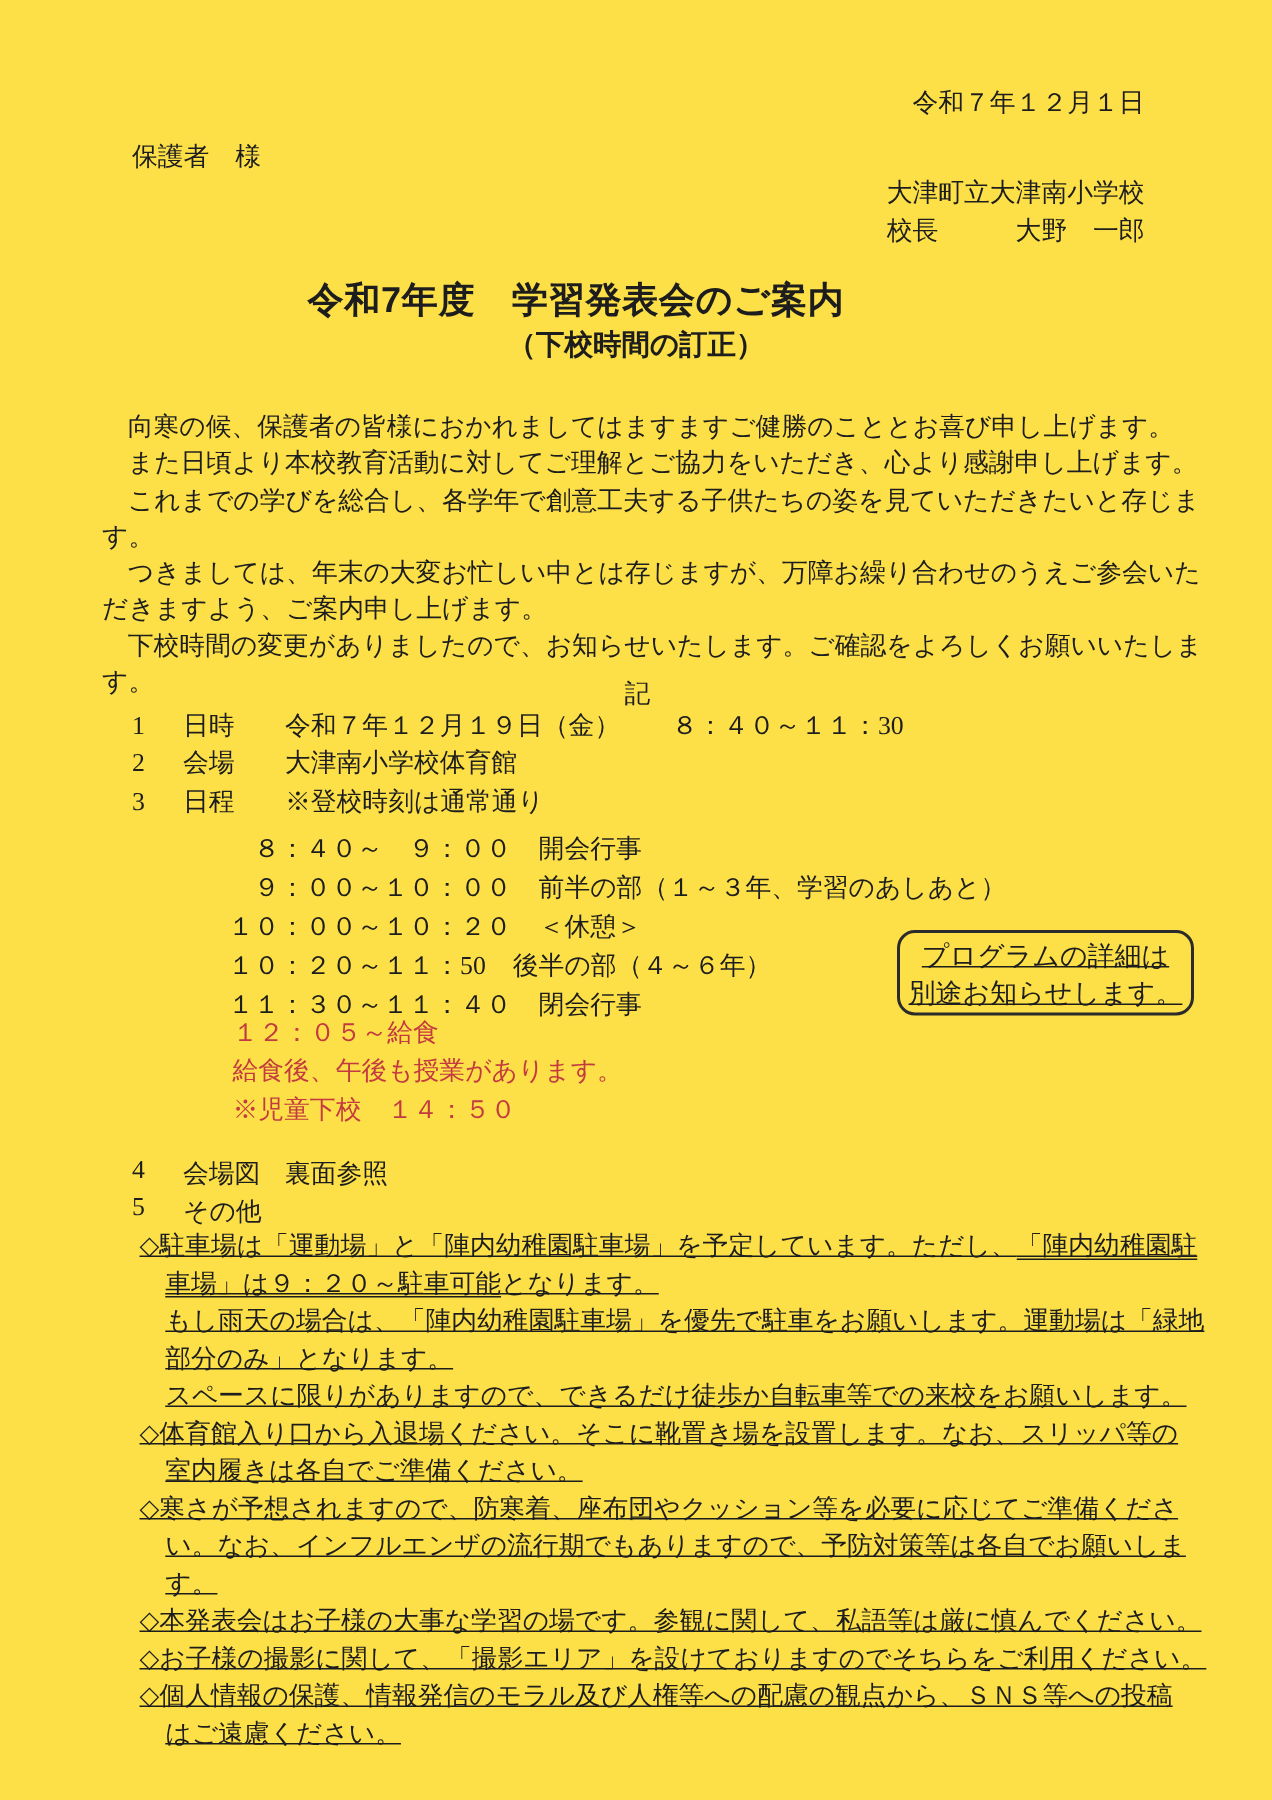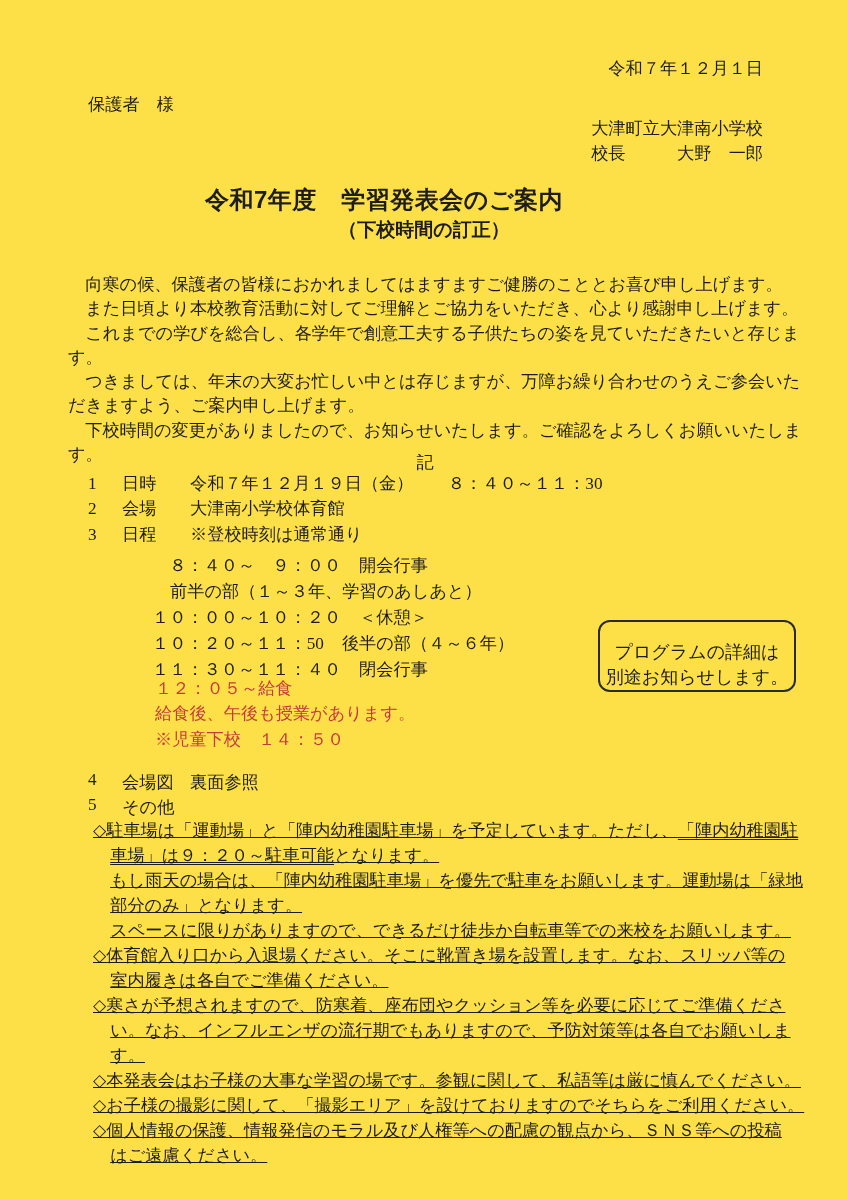--- a/index.html
+++ b/index.html
@@ -38,21 +38,22 @@
   .record-label { width:68px; }
 
   .schedule { top:553px; left:152px; line-height:26px; }
   .schedule-row { display:flex; }
   .schedule-activity { margin-left:18px; }
 
   .callout-box {
     top:620px; left:598px; width:194px; height:50px;
     border:2px solid #2b2b2b; border-radius:12px;
     text-align:center; font-size:18px; line-height:25px;
-    padding-top:18px;
+    padding-top:3px;
+    text-decoration:underline;
   }
 
   .lunch-notice { top:676px; left:155px; line-height:25.3px; color:#c33a40; }
 
   .section4 { top:770px; left:88px; }
   .section5 { top:795px; left:88px; }
 
   .notes { top:818px; left:93px; width:742px; line-height:25px;text-decoration:underline; }
   .notes p { margin:0; }
   .hang { padding-left:17.2px; text-indent:-17.2px; }
@@ -107,20 +108,21 @@
       <span class="record-content">※登校時刻は通常通り</span>
     </div>
   </div>
 
   <div class="abs schedule">
     <div class="schedule-row">
       <span class="schedule-time">　８：４０～　９：００</span>
       <span class="schedule-activity">開会行事</span>
     </div>
     <div class="schedule-row">
+      <span class="schedule-time">　９：００～１０：００</span>
       <span class="schedule-activity">前半の部（１～３年、学習のあしあと）</span>
     </div>
     <div class="schedule-row">
       <span class="schedule-time">１０：００～１０：２０</span>
       <span class="schedule-activity">＜休憩＞</span>
     </div>
     <div class="schedule-row">
       <span class="schedule-time">１０：２０～１１：50</span>
       <span class="schedule-activity">後半の部（４～６年）</span>
     </div>

